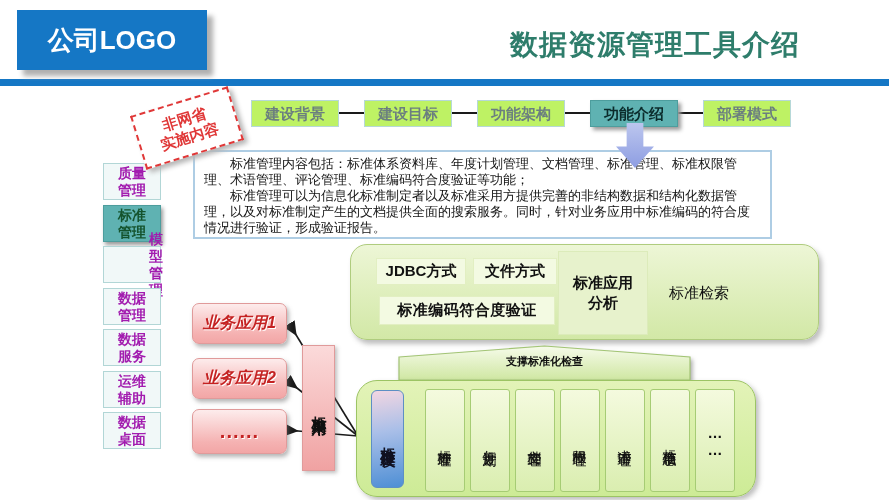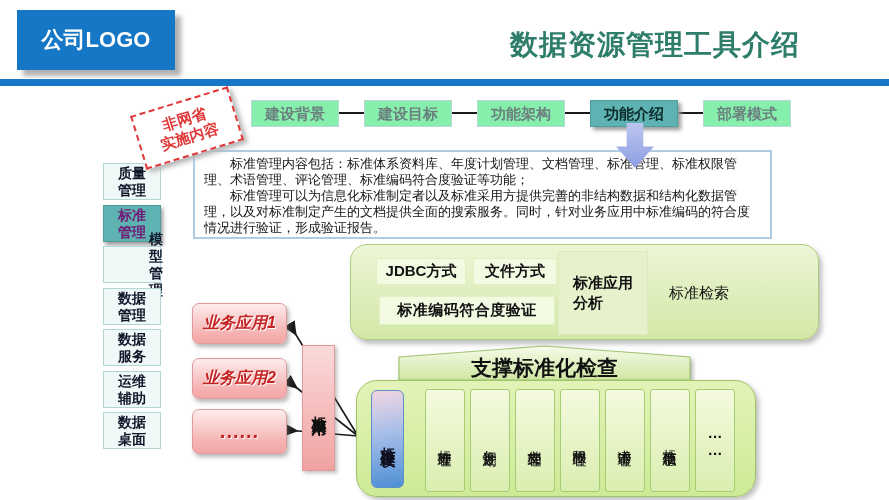--- a/index.html
+++ b/index.html
@@ -1,33 +1,33 @@
 <!DOCTYPE html>
 <html style="--brand-blue: #1577c5; --title-teal: #2e7d6b; --active-teal: #5fb2b2; --stamp-red: #e03838; --app-red: #c42222;"><head>
 <meta charset="utf-8">
 <style>
   * { margin:0; padding:0; box-sizing:border-box; }
   html,body { background:#fff; }
   body { font-family:"Liberation Sans","DejaVu Sans",sans-serif; }
   .slide { position:relative; width:889px; height:500px; background:#fff; overflow:hidden; }
 
   
-  .logo-box { position:absolute; left:17px; top:10px; width:158px; height:60px;
-    background:var(--brand-blue,#1577c5); color:#fff; font-size:22px; font-weight:bold;
+  .logo-box { position:absolute; left:17px; top:10px; width:190px; height:60px;
+    background:var(--brand-blue,#1577c5); color:#fff; font-size:26px; font-weight:bold;
     display:flex; align-items:center; justify-content:center;
     box-shadow:6px 6px 5px #b0b0b0; z-index:5; }
   .slide-title { position:absolute; left:430px; top:26px; width:450px; text-align:center;
     color:var(--title-teal,#2e7d6b); font-size:28px; font-weight:bold; letter-spacing:1px; }
   .top-bar { position:absolute; left:0; top:79px; width:889px; height:7px;
     background:var(--brand-blue,#1577c5); }
 
   
   .nav-step { position:absolute; top:100px; width:88px; height:27px; line-height:25px;
     text-align:center; font-size:15px; font-weight:600; color:#6b7f7f;
-    background:#86efac; border:1px solid #b6d8d8; z-index:2; }
+    background:#bef264; border:1px solid #b6d8d8; z-index:2; }
   .nav-step.active { background:var(--active-teal,#5fb2b2); color:#0b2b2b;
     border-color:#4d9d9d; box-shadow:3px 3px 4px #9a9a9a; }
   .nav-line { position:absolute; top:112px; height:2px; background:#1a1a1a; z-index:1; }
 
   
   .stamp { position:absolute; left:136px; top:100px; width:102px; height:56px;
     background:#fff; border:2px dashed var(--stamp-red,#e03838);
     transform:rotate(-17deg); z-index:6; box-shadow:3px 4px 5px #b5b5b5;
     display:flex; align-items:center; justify-content:center; }
   .stamp span { color:var(--stamp-red,#e03838); font-weight:bold; font-size:15px;
@@ -40,47 +40,47 @@
     z-index:4; }
 
   
   .desc-box { position:absolute; left:193px; top:150px; width:579px; height:89px;
     background:#fff; border:2px solid #aecde4; padding:4px 9px; z-index:2;
     font-size:13px; line-height:16px; color:#151515; }
   .desc-box p { text-indent:2em; margin:0; }
 
   
   .side-item { position:absolute; left:103px; width:58px; height:37px;
-    background:#f1f8f8; border:1px solid #b2d6d6; color:#0f172a;
+    background:#f1f8f8; border:1px solid #b2d6d6; color:#a21caf;
     font-size:14px; line-height:17px; font-weight:600; text-align:center;
     display:flex; align-items:center; justify-content:center; white-space:pre-line; z-index:2; }
-  .side-item.active { background:var(--active-teal,#5fb2b2); color:#701a75;
+  .side-item.active { background:var(--active-teal,#5fb2b2); color:#14532d;
     border-color:#4d9d9d; box-shadow:2px 3px 4px #9a9a9a; }
 
   
   .cap-box { position:absolute; left:350px; top:244px; width:469px; height:96px;
     background:linear-gradient(180deg,#edf6d6 0%,#d2e8a6 100%);
     border:1px solid #afcc7e; border-radius:17px;
     box-shadow:3px 4px 5px rgba(110,110,110,.45); z-index:2; }
   .cap-sub { position:absolute; background:#f3fae2; border:1px solid #e2efc2;
     font-weight:bold; color:#111; display:flex; align-items:center; justify-content:center; }
   .cap-jdbc { left:25px; top:13px; width:90px; height:27px; font-size:15px; }
   .cap-file { left:122px; top:13px; width:84px; height:27px; font-size:15px; }
   .cap-encoding { left:28px; top:51px; width:176px; height:29px; font-size:15px; letter-spacing:.5px; }
   .cap-analysis { left:207px; top:6px; width:90px; height:84px; background:#e7f2cc;
-    border-color:#dcebba; font-size:15px; line-height:20px; text-align:left; white-space:pre-line; }
+    border-color:#dcebba; font-size:15px; line-height:20px; text-align:center; white-space:pre-line; }
   .cap-search { position:absolute; left:302px; top:6px; width:92px; height:84px;
     display:flex; align-items:center; justify-content:center;
     font-weight:normal; font-size:15px; color:#111; }
 
   
   .banner { position:absolute; left:398px; top:345px; width:293px; height:36px; z-index:2;
     filter:drop-shadow(2px 3px 2px rgba(90,90,90,.5)); }
   .banner-label { position:absolute; left:0; top:9px; width:293px; text-align:center;
-    font-size:21px; font-weight:bold; color:#111; z-index:3; }
+    font-size:11px; font-weight:bold; color:#111; z-index:3; }
 
   
   .build-box { position:absolute; left:356px; top:380px; width:400px; height:117px;
     background:linear-gradient(180deg,#e3f3b8 0%,#cdeb96 100%);
     border:1px solid #9cc464; border-radius:21px;
     box-shadow:3px 3px 5px rgba(110,110,110,.45); z-index:2; }
   .build-tag { position:absolute; left:14px; top:9px; width:33px; height:98px;
     border:1px solid #5d8fc4; border-radius:6px;
     background:linear-gradient(170deg,#f2d6e2 0%,#aabfe8 42%,#4e8fd5 100%);
     writing-mode:vertical-rl; text-orientation:upright;

